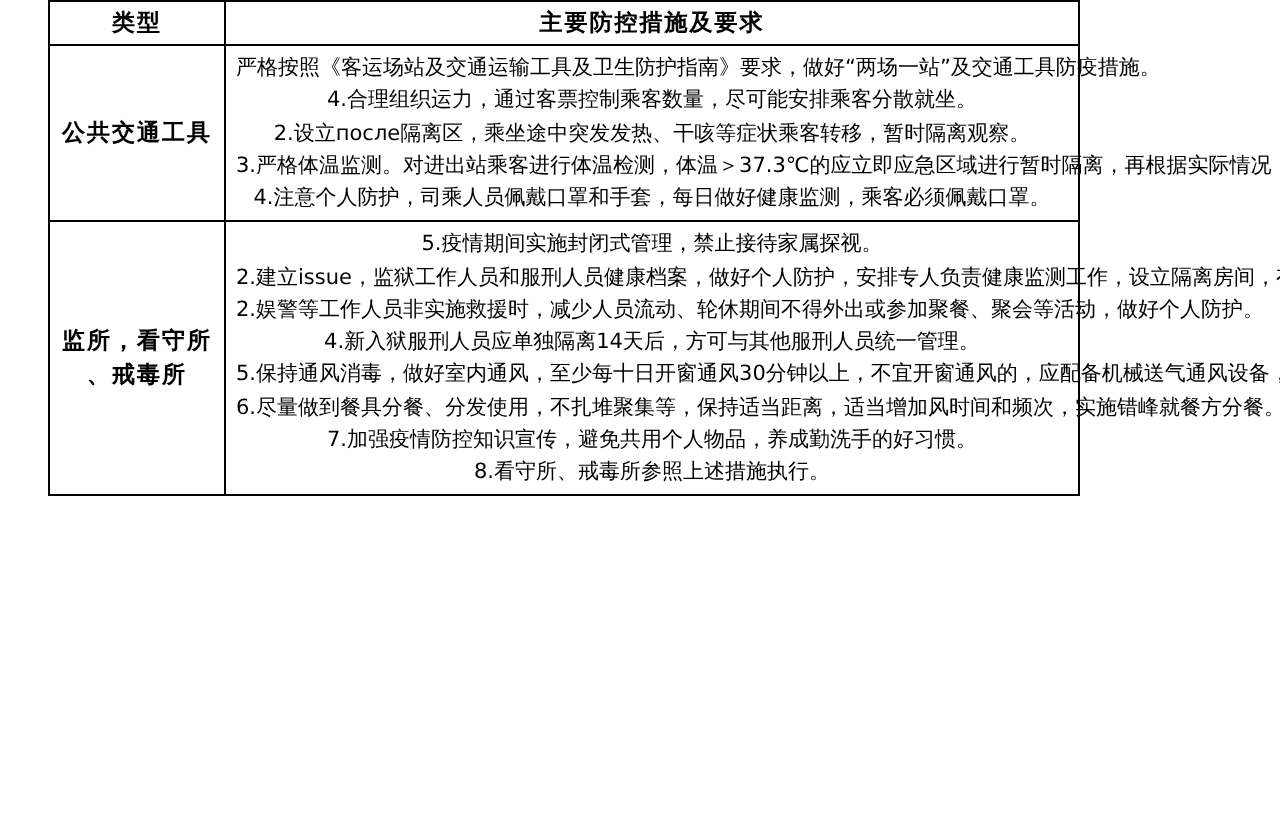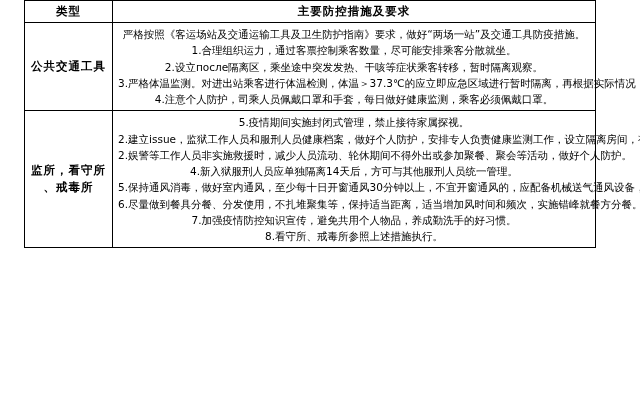--- a/index.html
+++ b/index.html
@@ -23,21 +23,21 @@
   }
   .doc-title {
     text-align: center;
     font-weight: bold;
     font-size: 15px;
     letter-spacing: 0.5px;
     margin: 14px 0 12px 0;
     font-family: "DejaVu Serif", "Liberation Serif", serif;
   }
   table.main {
-    width: 572px;
+    width: 516px;
     border-collapse: collapse;
     table-layout: fixed;
     border: 1.5px solid #000;
   }
   table.main th, table.main td {
     border: 1px solid #000;
     vertical-align: middle;
     padding: 3px 5px;
   }
   .col-type {
@@ -88,21 +88,21 @@
         <th class="hdr">主要防控措施及要求</th>
       </tr>
     </thead>
     <tbody>
       <tr>
         <td class="type-cell">
           <span class="tline">公共交通工具</span>
         </td>
         <td class="content-cell">
           <div class="line">严格按照《客运场站及交通运输工具及卫生防护指南》要求，做好“两场一站”及交通工具防疫措施。</div>
-          <div class="line">1.合理组织运力，通过客票控制乘客数量，尽可能安排乘客分散就坐。</div>
+          <div class="line">4.合理组织运力，通过客票控制乘客数量，尽可能安排乘客分散就坐。</div>
           <div class="line">2.设立после隔离区，乘坐途中突发发热、干咳等症状乘客转移，暂时隔离观察。</div>
           <div class="line">3.严格体温监测。对进出站乘客进行体温检测，体温＞37.3℃的应立即应急区域进行暂时隔离，再根据实际情况，由专人专车就近转运至发热门诊排查。</div>
           <div class="line">4.注意个人防护，司乘人员佩戴口罩和手套，每日做好健康监测，乘客必须佩戴口罩。</div>
         </td>
       </tr>
       <tr>
         <td class="type-cell">
           <span class="tline">监所，看守所</span>
           <span class="tline">、戒毒所</span>
         </td>

